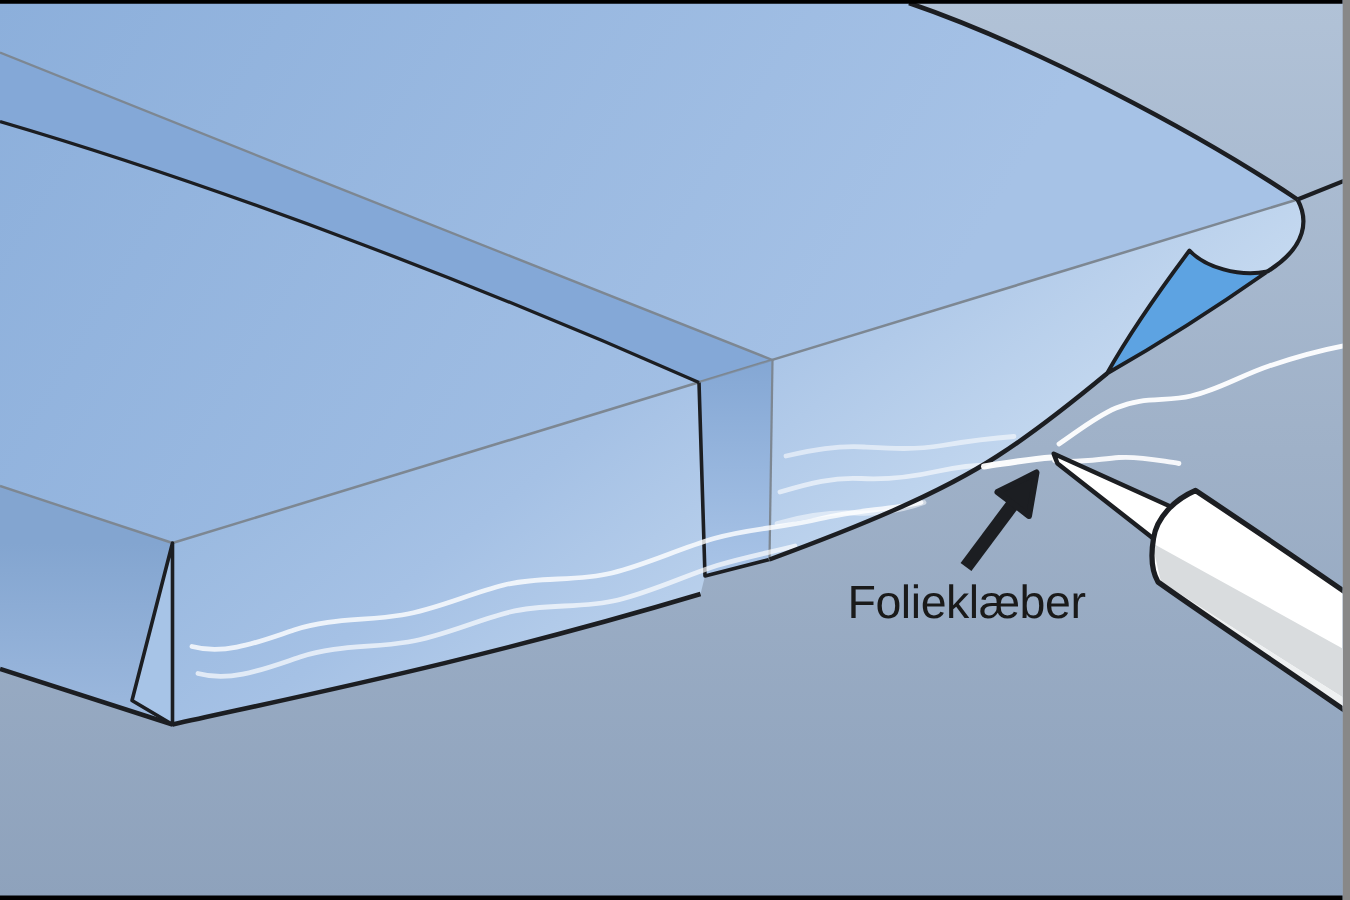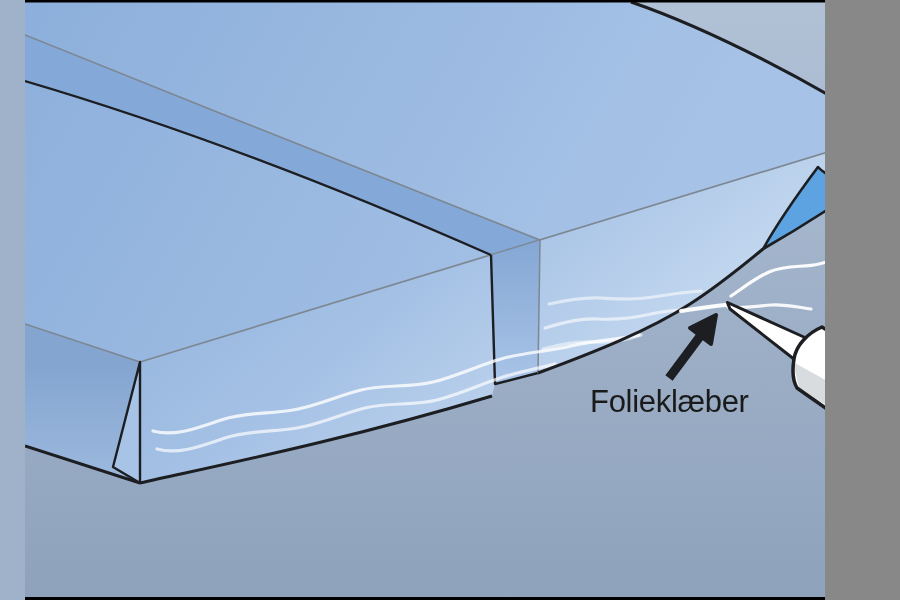--- a/index.html
+++ b/index.html
@@ -1,16 +1,16 @@
 <!DOCTYPE html>
 <html><head>
 <meta charset="utf-8">
 <style>
   html,body{margin:0;padding:0;background:#888;}
-  .stage{width:800px;height:600px;position:relative;overflow:hidden;background:#9fb2c9;padding-left:25px;}
+  .stage{width:895px;height:600px;position:relative;overflow:hidden;background:#9fb2c9;}
   .stage svg{display:block;width:900px;height:600px;}
   text.caption{
     font-family:"Liberation Sans","DejaVu Sans",sans-serif;
     font-size:31px;
     letter-spacing:-0.3px;
     fill:#1a1a1a;
   }
 </style>
 </head>
 <body>

